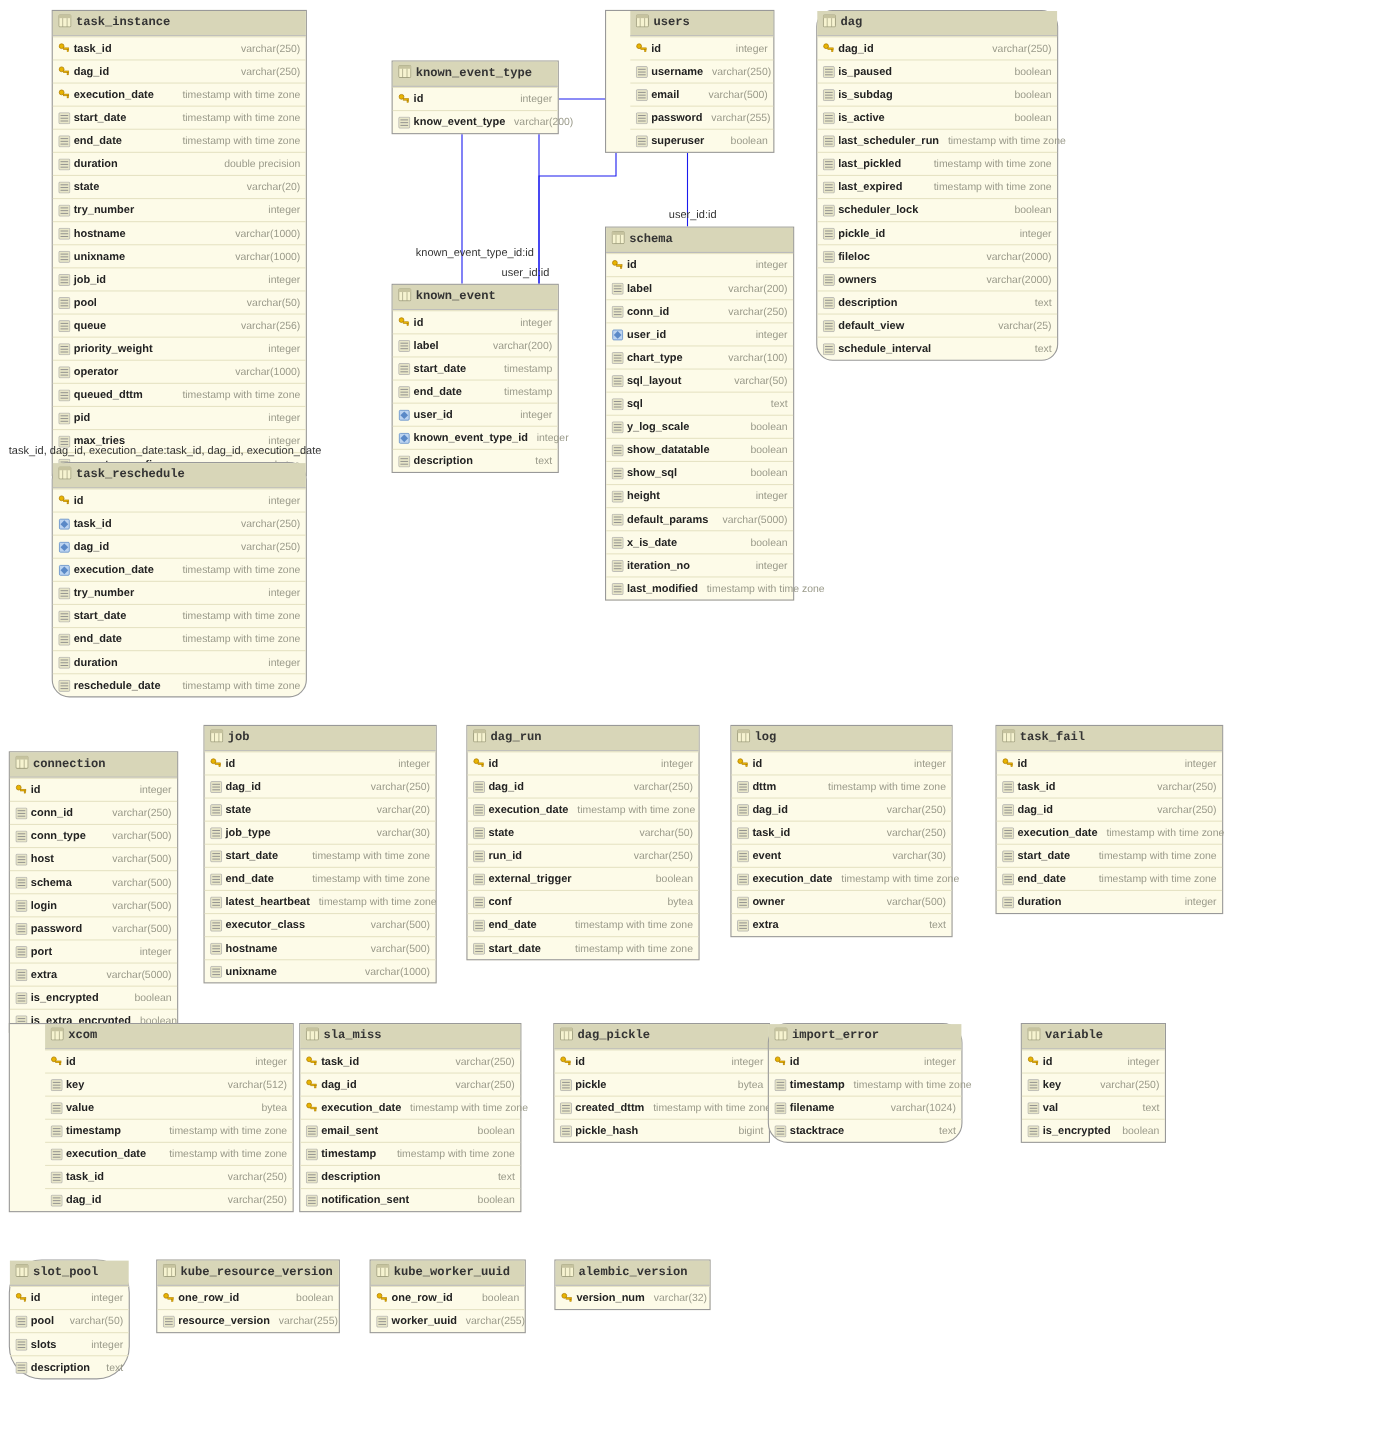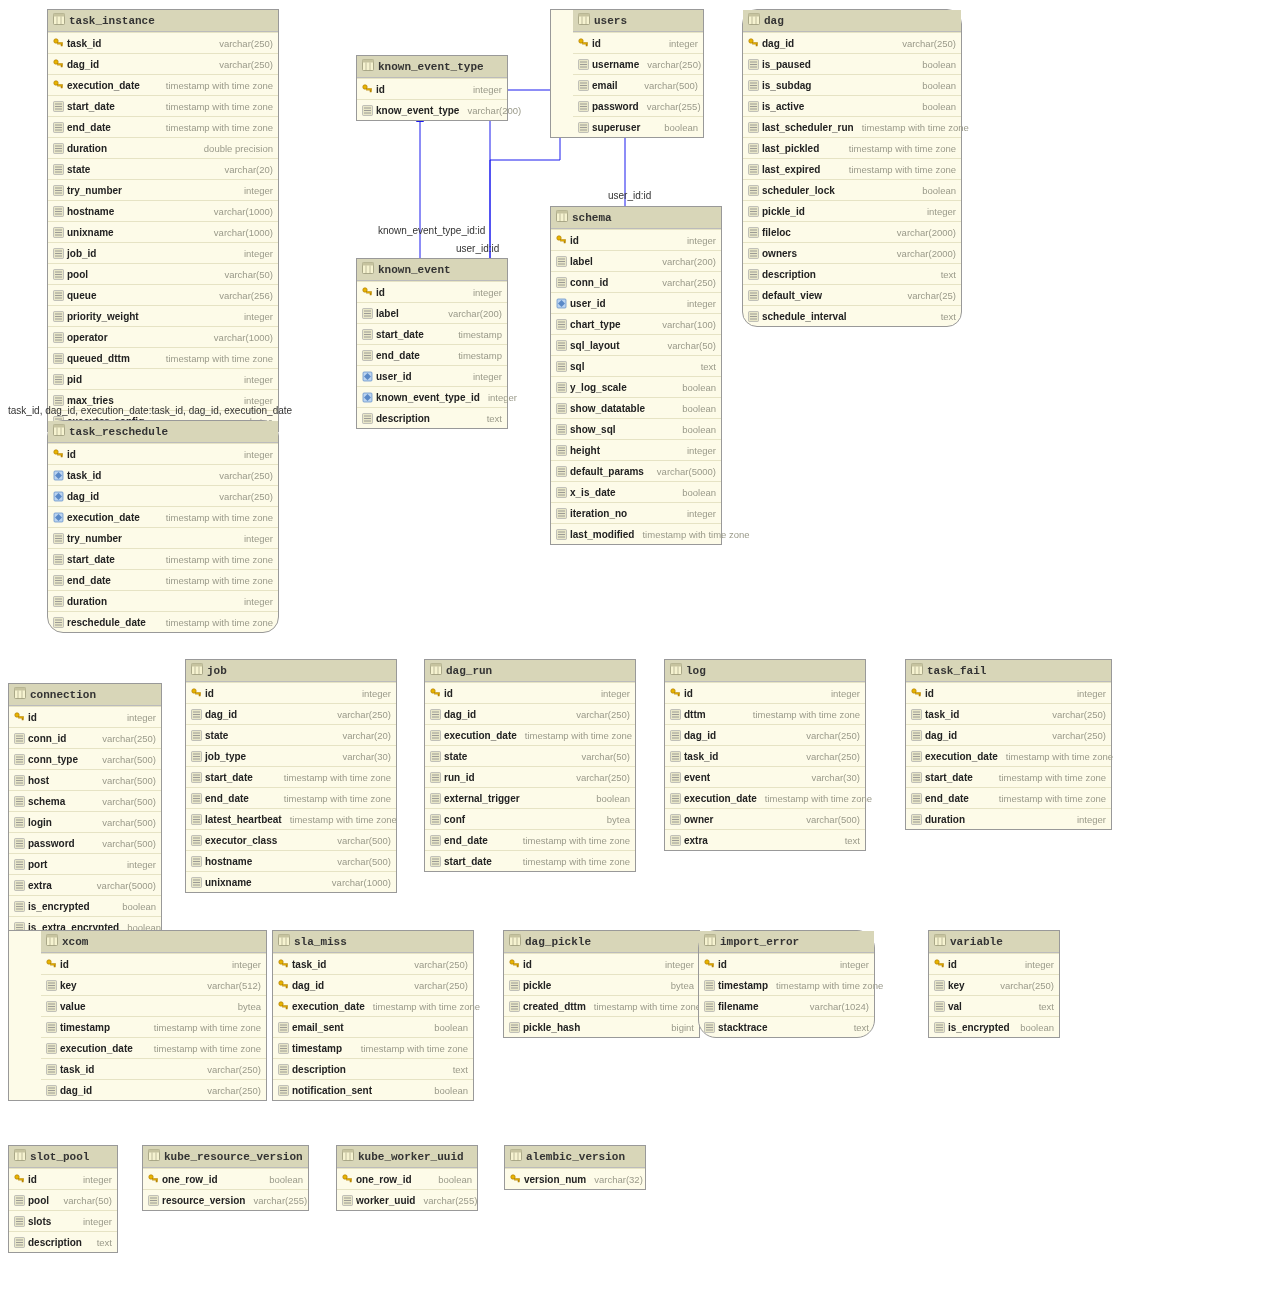--- a/index.html
+++ b/index.html
@@ -1952,21 +1952,21 @@
               <rect x="0.5" y="0.5" width="10" height="10" rx="1" fill="#e8e6c8" stroke="#aaa" stroke-width="0.7"></rect>
               <line x1="2" y1="3" x2="9" y2="3" stroke="#888" stroke-width="0.8"></line>
               <line x1="2" y1="5.5" x2="9" y2="5.5" stroke="#888" stroke-width="0.8"></line>
               <line x1="2" y1="8" x2="9" y2="8" stroke="#888" stroke-width="0.8"></line>
             </svg></span>
           <span>is_encrypted</span>
         </div>
         <div class="col-type">boolean</div>
       </div>
     </div>
-    <div class="table" style="left: 8px; top: 1145px; width: 108px;">
+    <div class="table" style="left: 8px; top: 1145px; width: 108px; border-radius: 30px;">
       <div class="table-header">
         <span class="hicon"><svg width="12" height="12" viewBox="0 0 12 12">
             <rect x="0.5" y="0.5" width="11" height="11" rx="1" fill="#f6f3d0" stroke="#9a9879" stroke-width="0.8"></rect>
             <rect x="0.5" y="0.5" width="11" height="3" fill="#c6c39f"></rect>
             <line x1="4" y1="3.5" x2="4" y2="11.5" stroke="#9a9879" stroke-width="0.6"></line>
             <line x1="8" y1="3.5" x2="8" y2="11.5" stroke="#9a9879" stroke-width="0.6"></line>
           </svg></span>
         <span>slot_pool</span>
       </div>
       <div class="row">

